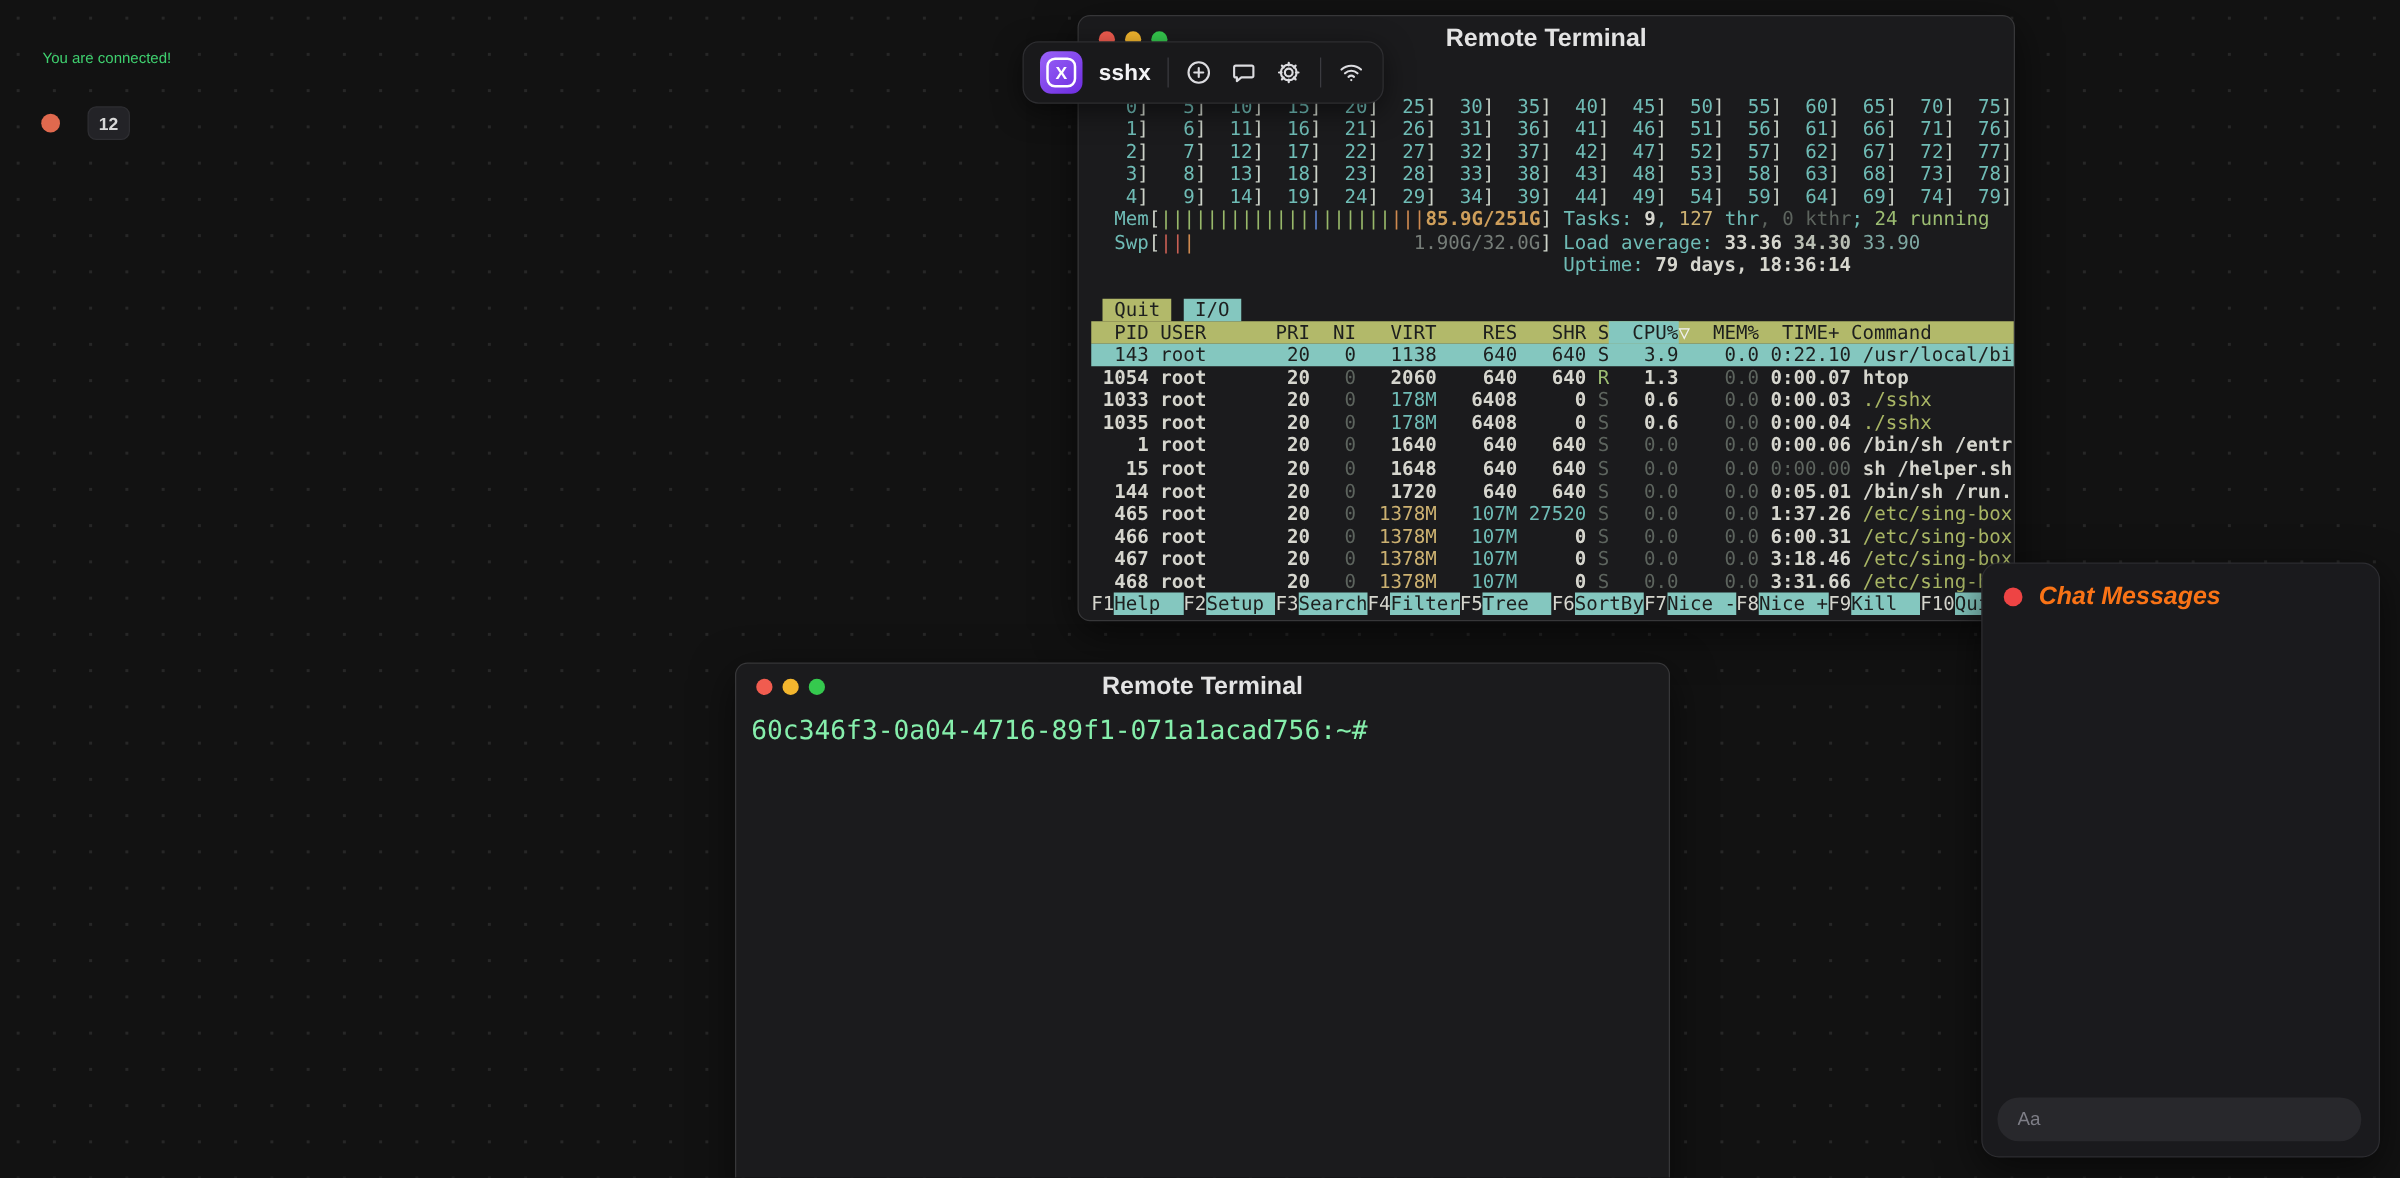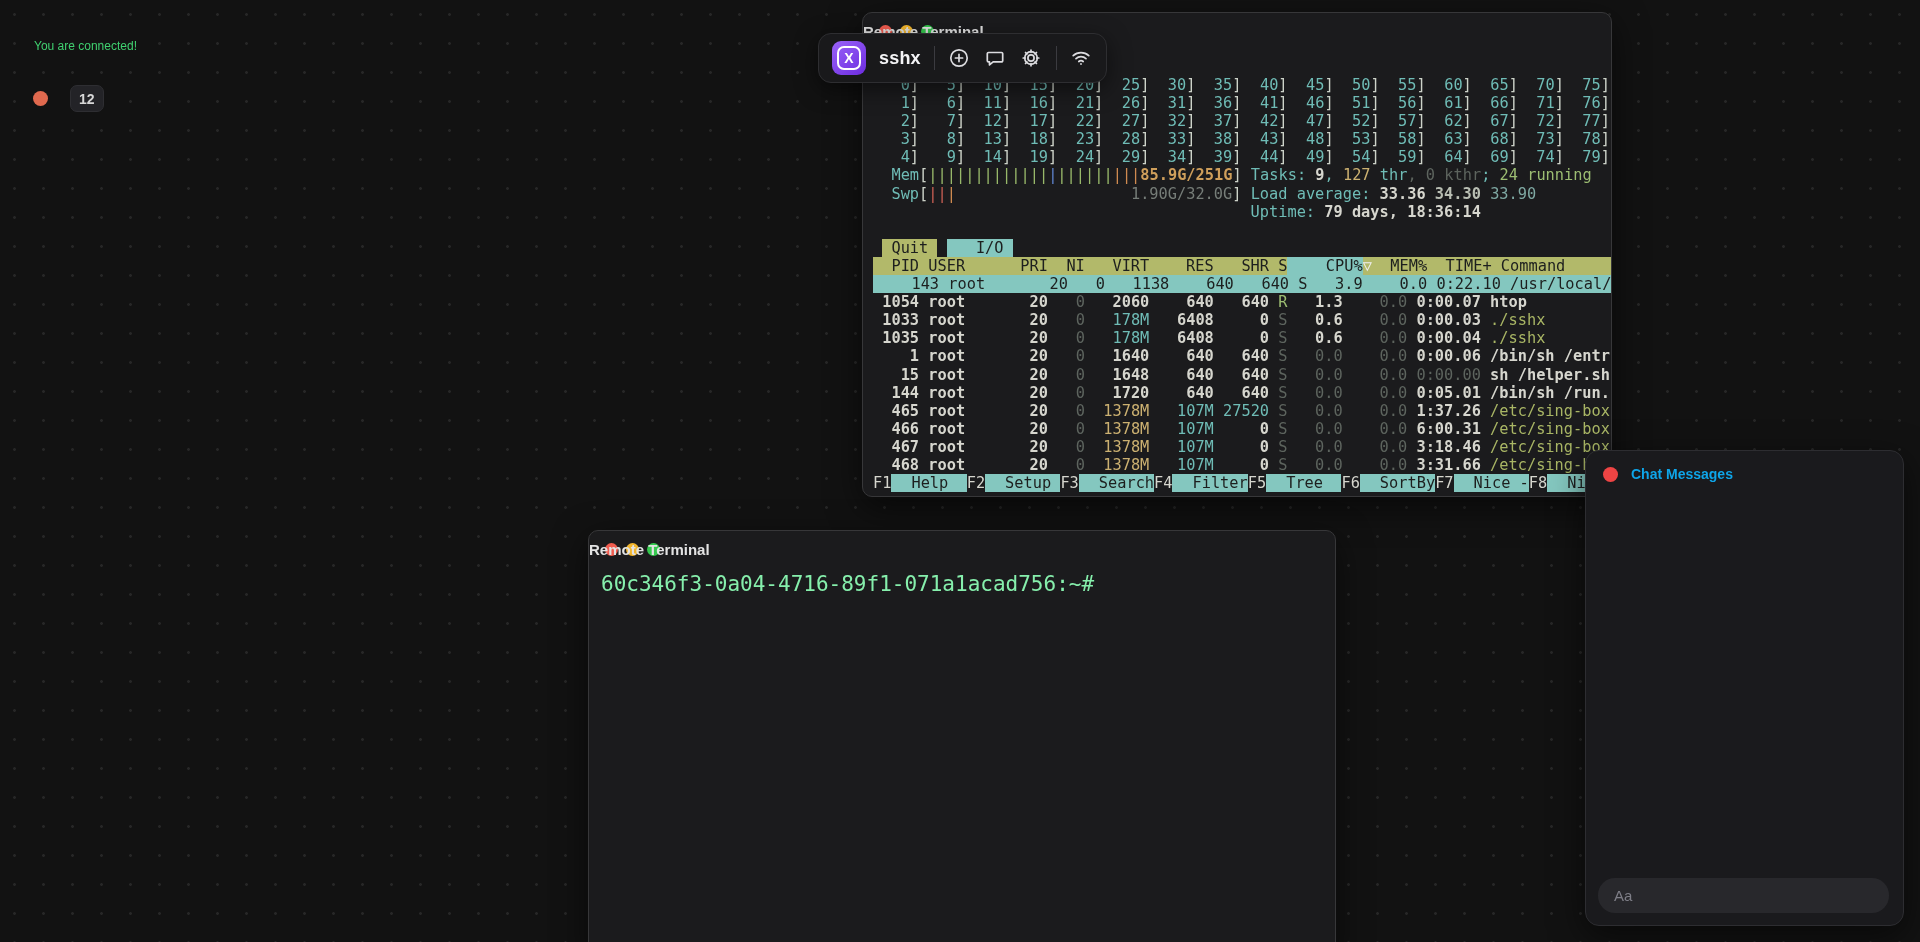--- a/index.html
+++ b/index.html
@@ -12,21 +12,21 @@
     position:relative; color:#ddd;
   }
   
   .window {
     position:absolute; background:#1b1b1d; border:1px solid #373739;
     border-radius:10px; box-shadow:0 10px 34px rgba(0,0,0,.55); overflow:hidden;
   }
   .titlebar { position:relative; height:37px; width:100%; }
   .title {
     position:absolute; left:0; right:0; top:0; height:37px; line-height:37px;
-    font-size:15px; font-weight:700; color:#e3e3e3;
+    text-align:center; font-size:20px; font-weight:700; color:#e3e3e3;
   }
   .lights { position:absolute; left:16px; top:12px; display:flex; gap:8px; }
   .light { width:13px; height:13px; border-radius:50%; }
   .light.r { background:#f15c4f; } .light.y { background:#f3b62e; } .light.g { background:#35c94e; }
 
   
   #htop-window { left:862px; top:12px; width:750px; height:485px; }
   #htop-screen {
     position:absolute; left:10px; top:63px; width:740px;
     font-family:"DejaVu Sans Mono", monospace; font-size:15.3px; line-height:18.1px;
@@ -41,21 +41,21 @@
   .y  { color:#ccb171; }
   .gr { color:#9cbd72; }
   .k  { color:#d6d6ce; }
   .br { color:#cdd3c9; }
   .d  { color:#1d1f1e; }
   .sortw { color:#f0f0f0; }
   .mv { color:#cf9f5b; font-weight:700; }
   .gv { color:#767d78; }
   .pg { color:#98b86a; } .pb { color:#5d82cc; } .po { color:#cf8a50; } .pr { color:#c95f54; }
   .bg-olive { background:#b2b96a; }
-  .bg-cyan  { background:#84c7bf;padding-left:20px; }
+  .bg-cyan  { background:#84c7bf; }
 
   
   #term-window { left:588px; top:530px; width:748px; height:430px; }
   #term-content {
     position:absolute; left:12px; top:43px;
     font-family:"DejaVu Sans Mono", monospace; font-size:21px; line-height:20px; color:#86efac;
     white-space:pre;
   }
 
   
@@ -91,21 +91,21 @@
   }
 
   
   #chat-panel {
     position:absolute; left:1585px; top:450px; width:319px; height:476px;
     background:#1a1a1d; border:1px solid #2d2d31; border-radius:14px;
     box-shadow:0 10px 34px rgba(0,0,0,.55); z-index:40;
   }
   #chat-header { display:flex; align-items:center; gap:13px; padding:15px 17px; }
   #chat-dot { width:15px; height:15px; border-radius:50%; background:#ee4444; }
-  #chat-title { font-size:14px; font-weight:700; color:#0ea5e9; }
+  #chat-title { font-size:20px; font-weight:700; color:#f97316;font-style:italic; }
   #chat-input {
     position:absolute; left:12px; right:14px; bottom:12px; height:35px;
     background:#28282c; border:none; outline:none; border-radius:17px;
     color:#14b8a6; font-size:15px; padding:0 16px; font-family:"Liberation Sans",sans-serif;
   }
   #chat-input::placeholder { color:#7e7e87; }
 </style>
 </head>
 <body>
 

